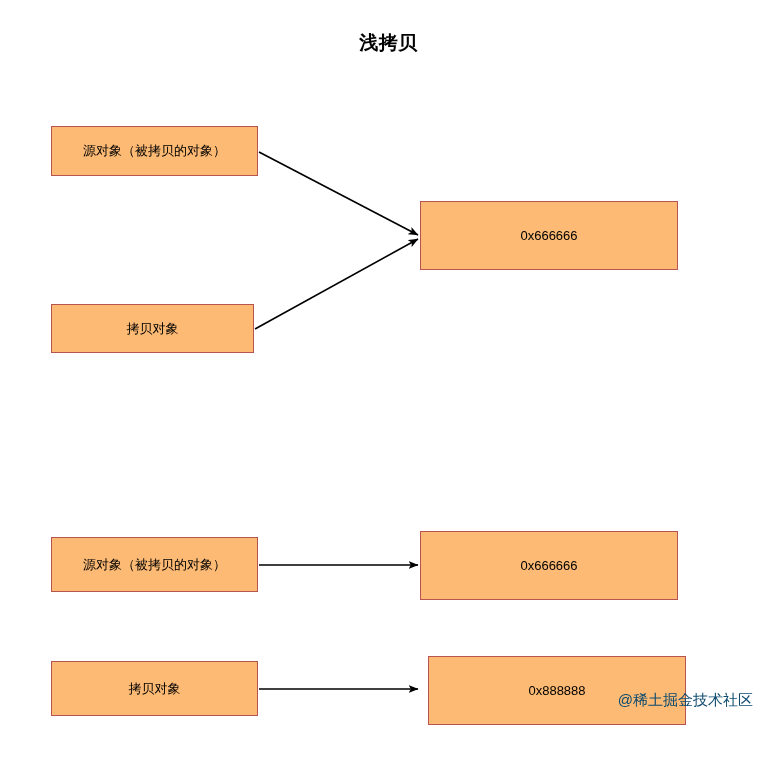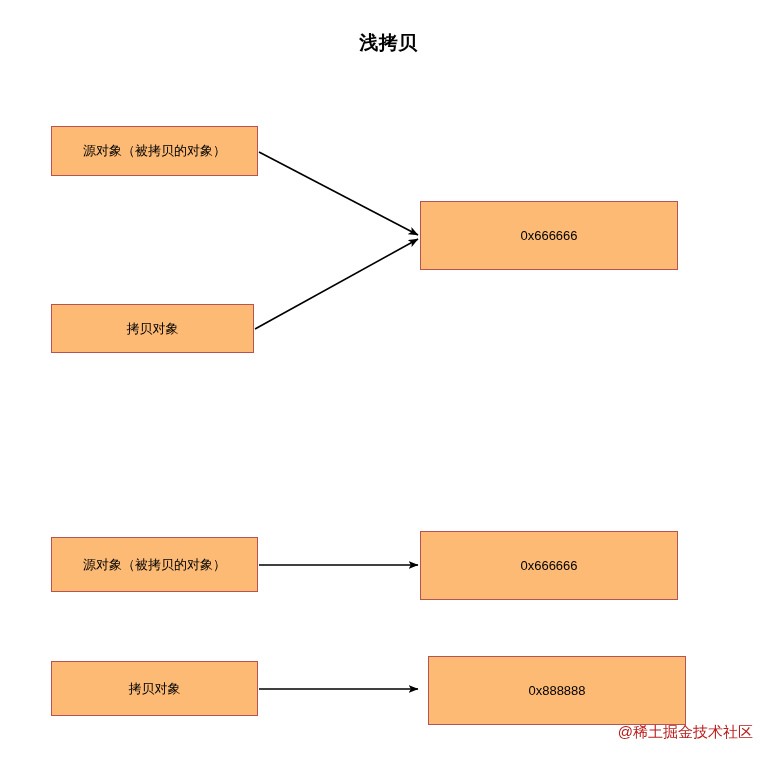--- a/index.html
+++ b/index.html
@@ -72,23 +72,23 @@
     top: 0;
     width: 777px;
     height: 761px;
     pointer-events: none;
   }
 
   
   #watermark {
     position: absolute;
     right: 24px;
-    top: 724px;
+    top: 692px;
     font-size: 15px;
-    color: #b91c1c;
+    color: #0c4a6e;
     white-space: nowrap;
     line-height: 1;
   }
 </style>
 </head>
 <body>
 
 <div id="diagram-root">
 
   <div class="section-title" id="title-shallow">浅拷贝</div>

